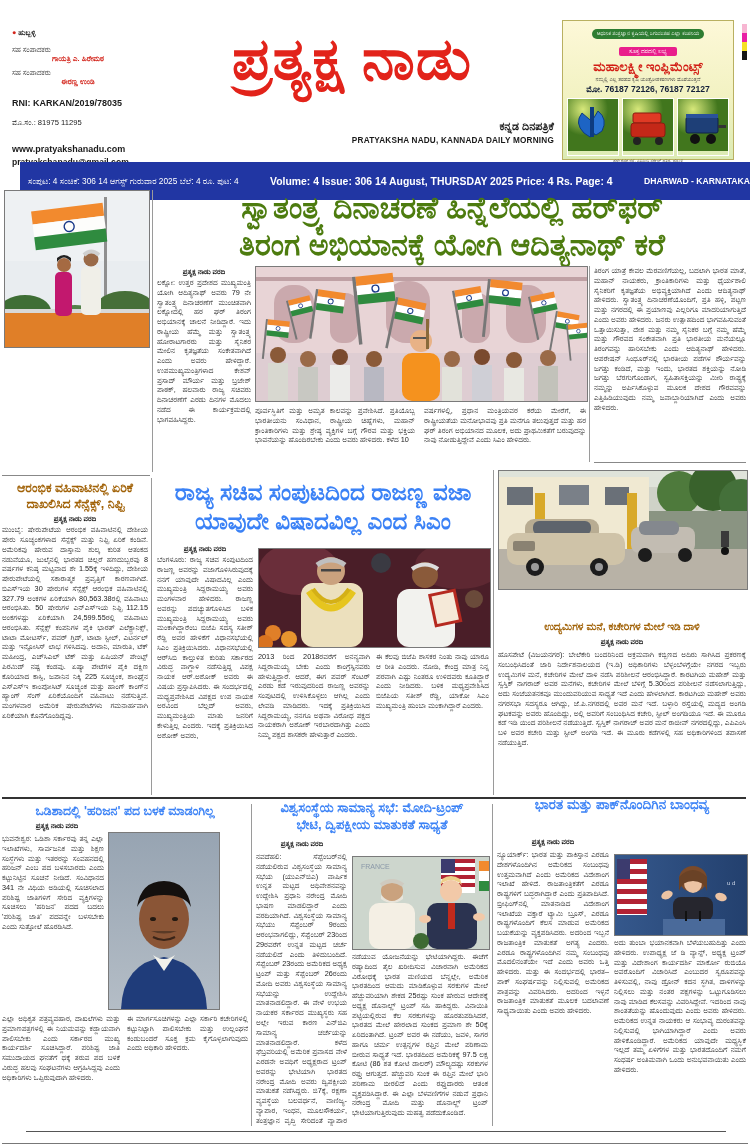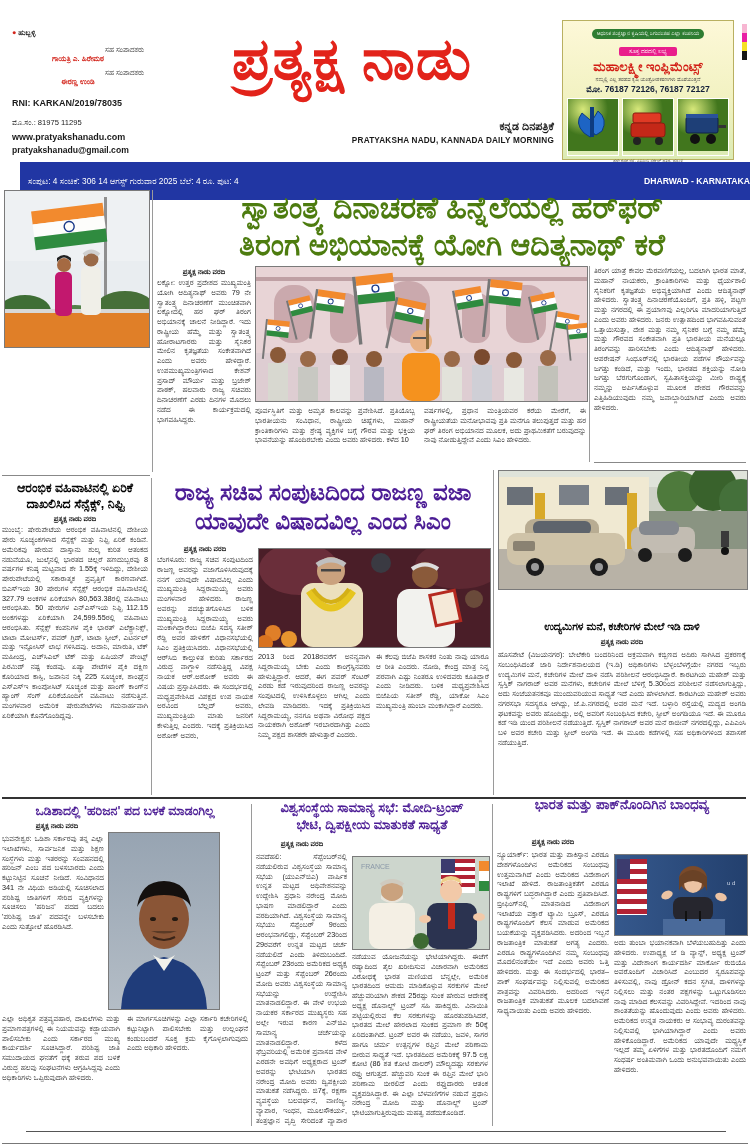--- a/index.html
+++ b/index.html
@@ -6,24 +6,24 @@
   #page{position:relative;width:750px;height:1147px;background:#ffffff;overflow:hidden;
         font-family:"Liberation Sans","DejaVu Sans",sans-serif;color:#1a1a1a;}
   .abs{position:absolute;}
   .photo{border:1px solid #7a7a7a;background:#ddd;overflow:hidden;}
   .photo svg{display:block;}
   .body-txt{font-size:7.3px;line-height:1.34;text-align:justify;color:#1c1c1c;overflow:hidden;}
   .byline{font-size:6.9px;font-weight:bold;text-align:center;color:#111;margin-bottom:2px;}
   .vrule{width:1px;background:#9a9a9a;}
   .hrule{height:1px;background:#555;}
   .red-head{color:#4d7c0f;font-weight:bold;text-align:center;}
-  .blue-head{color:#4c1d95;font-weight:bold;text-align:center;}
-  .black-head{color:#000000;font-weight:bold;text-align:center;}
+  .blue-head{color:#3b82f6;font-weight:bold;text-align:center;}
+  .black-head{color:#a16207;font-weight:bold;text-align:center;}
   
-  .mh-small{font-size:7.2px;color:#222;text-align:right;}
+  .mh-small{font-size:7.2px;color:#222;text-align:left;}
   .mh-name{font-size:7.4px;color:#d3251c;font-weight:bold;text-align:center;}
   #logo{font-size:58px;font-weight:bold;color:#e2231a;text-align:center;line-height:1.55;letter-spacing:1px;}
   
   #infobar{background:#2136a3;color:#fff;display:flex;align-items:center;justify-content:space-between;padding:0 8px;box-sizing:border-box;}
   
   #adbox{background:linear-gradient(180deg,#fdf8d8 0%,#f2f2c2 55%,#dcebb4 100%);border:1px solid #b9b061;box-sizing:border-box;text-align:center;}
   .ad-pill{display:inline-block;background:#2e7d32;color:#fff;font-size:5.4px;padding:1.5px 5px;border-radius:6px;margin-top:3px;}
   .ad-ribbon{display:inline-block;background:#e91e8c;color:#fff;font-size:6px;padding:1px 10px;border-radius:2px;margin-top:2px;}
   .ad-title{color:#d21c14;font-weight:bold;font-size:13px;margin-top:2px;}
   .ad-line{font-size:5.2px;color:#333;margin-top:1px;}
@@ -43,21 +43,21 @@
       <div class="mh-small" style="text-align:left;font-weight:bold;">
         <span style="color:#d3251c;">●</span>
         <span>ಹುಬ್ಬಳ್ಳಿ</span>
       </div>
       <div class="mh-small" style="margin-top:8px;">ಸಹ ಸಂಪಾದಕರು</div>
       <div class="mh-name">ಗಾಯತ್ರಿ ಎ. ಹಿರೇಮಠ</div>
       <div class="mh-small" style="margin-top:5px;">ಸಹ ಸಂಪಾದಕರು</div>
       <div class="mh-name">ಈರಣ್ಣ ಉಂಡಿ</div>
       <div style="font-size:9px;font-weight:bold;margin-top:12px;">RNI: KARKAN/2019/78035</div>
       <div style="font-size:7.6px;margin-top:10px;">ಮೊ.ಸಂ.: 81975 11295</div>
-      <div style="font-size:9px;font-weight:bold;margin-top:4px;">www.pratyakshanadu.com</div>
+      <div style="font-size:9px;font-weight:bold;margin-top:16px;">www.pratyakshanadu.com</div>
       <div style="font-size:8.6px;font-weight:bold;margin-top:3px;">pratyakshanadu@gmail.com</div>
     </div>
 
     <div class="abs" id="logo" style="left:148px;top:14px;width:408px;height:108px;">ಪ್ರತ್ಯಕ್ಷ ನಾಡು</div>
     <div class="abs" style="left:300px;top:120px;width:254px;font-size:11px;font-weight:bold;text-align:right;">ಕನ್ನಡ ದಿನಪತ್ರಿಕೆ</div>
     <div class="abs" style="left:260px;top:136px;width:294px;font-size:8.2px;font-weight:bold;text-align:right;letter-spacing:.2px;">PRATYAKSHA NADU, KANNADA DAILY MORNING</div>
 
     <div class="abs" id="adbox" style="left:562px;top:20px;width:172px;height:140px;">
       <div><span class="ad-pill">ಆಧುನಿಕ ತಂತ್ರಜ್ಞಾನ ಕೃಷಿಯಲ್ಲಿ ಸಿಗುವಂತಹ ಎಲ್ಲಾ ಕಂಪನಿಯ</span></div>
       <div><span class="ad-ribbon">ಸೂಕ್ತ ದರದಲ್ಲಿ ಲಭ್ಯ</span></div>
@@ -105,20 +105,21 @@
     <div class="abs" style="left:742px;top:24px;width:5px;">
       <div style="width:5px;height:9px;background:#f7b6d2;"></div>
       <div style="width:5px;height:9px;background:#e91ea4;"></div>
       <div style="width:5px;height:9px;background:#f5e024;"></div>
       <div style="width:5px;height:9px;background:#161616;"></div>
     </div>
   </div>
 
   <div class="abs" id="infobar" style="left:20px;top:162px;width:738px;height:38px;">
     <span style="font-size:8.3px;">ಸಂಪುಟ: 4   ಸಂಚಿಕೆ: 306   14 ಆಗಸ್ಟ್ ಗುರುವಾರ 2025   ಬೆಲೆ: 4 ರೂ.   ಪುಟ: 4</span>
+    <span style="font-size:10.4px;font-weight:bold;">Volume: 4   Issue: 306  14 August, THURSDAY 2025   Price: 4 Rs. Page: 4</span>
     <span style="font-size:8.6px;font-weight:bold;">DHARWAD - KARNATAKA</span>
   </div>
 
   <div class="abs photo" style="left:4px;top:190px;width:144px;height:156px;">
     <svg width="144" height="156" viewBox="0 0 144 156">
       <rect width="144" height="156" fill="#e9edf0"></rect>
       <rect x="0" y="0" width="144" height="70" fill="#eef1f3"></rect>
       <rect x="99" y="6" width="3" height="116" fill="#8f8f8f"></rect>
       <g transform="rotate(-7 64 34)">
         <rect x="28" y="16" width="72" height="13" fill="#f28a2e"></rect>

